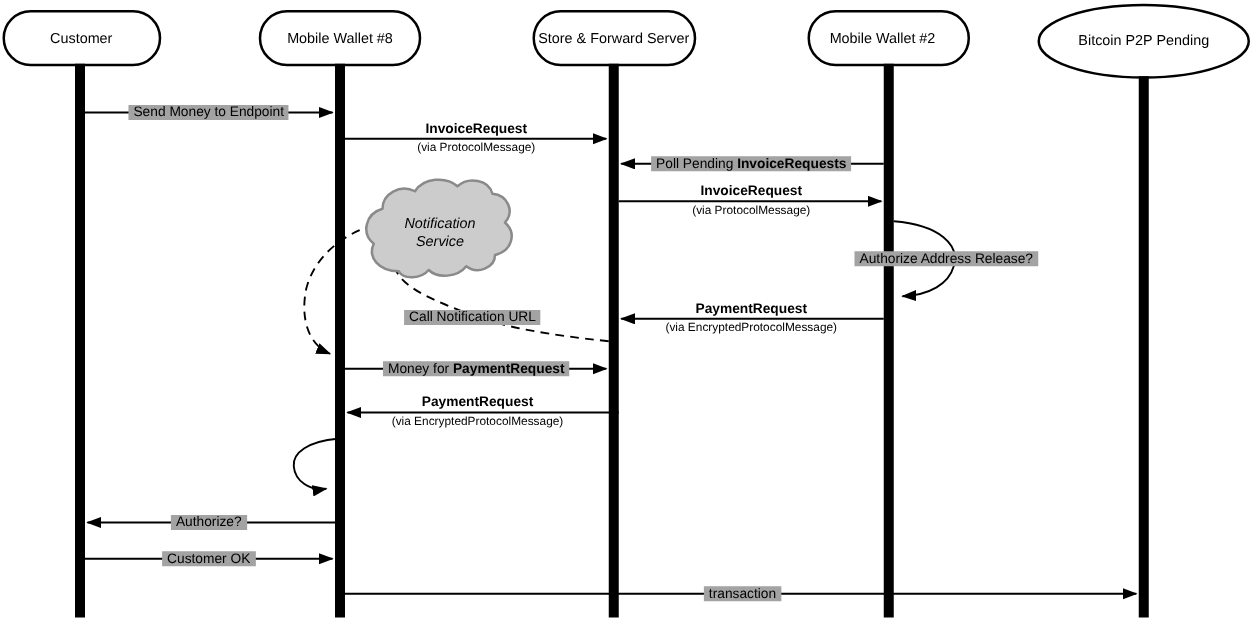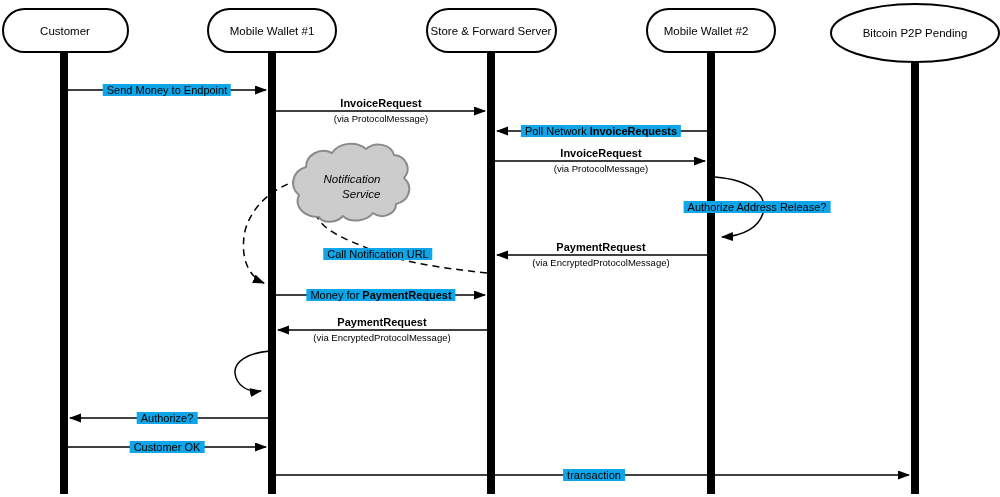--- a/index.html
+++ b/index.html
@@ -6,21 +6,21 @@
   .canvas{
     position:relative;width:1000px;height:497px;background:#ffffff;
     font-family:"Liberation Sans","DejaVu Sans",sans-serif;color:#000;
     overflow:hidden;
   }
   .canvas svg{position:absolute;left:0;top:0;}
   .lbl{
     position:absolute;transform:translate(-50%,-50%);
     white-space:nowrap;font-size:11px;line-height:12px;text-align:center;
   }
-  .lbl.bgw{background:#0ea5e9;padding:0 4px;}
+  .lbl.bgw{background:#a3a3a3;padding:0 4px;}
   .lbl .b{font-weight:bold;}
   .lbl2{
     position:absolute;transform:translate(-50%,-50%);
     text-align:center;white-space:nowrap;
   }
   .lbl2 .title{display:block;font-weight:bold;font-size:11px;line-height:11px;margin-bottom:5px;}
   .lbl2 .via{display:block;font-size:9.5px;line-height:10px;}
   .actor-lbl{
     position:absolute;transform:translate(-50%,-50%);
     font-size:11.5px;white-space:nowrap;text-align:center;
@@ -80,39 +80,39 @@
              C 339,142 357,141 366,149
              C 375,141 391,144 394,155
              C 406,156 412,169 404,178
              C 414,187 409,201 396,204
              C 396,214 382,220 373,213
              C 366,222 350,223 343,216
              C 337,223 323,224 319,217 Z" fill="#cccccc" stroke="#8a8a8a" stroke-width="2" stroke-linejoin="round"></path>
   </svg>
 
   <div class="actor-lbl" style="left:65px;top:31px;">Customer</div>
-  <div class="actor-lbl" style="left:272px;top:31px;">Mobile Wallet #1</div>
+  <div class="actor-lbl" style="left:272px;top:31px;">Mobile Wallet #8</div>
   <div class="actor-lbl" style="left:491px;top:31px;">Store &amp; Forward Server</div>
   <div class="actor-lbl" style="left:706px;top:31px;">Mobile Wallet #2</div>
   <div class="actor-lbl" style="left:915px;top:33px;">Bitcoin P2P Pending</div>
 
   <div class="cloud-lbl" style="left:352px;top:187px;font-style:italic;">
     <span style="display:block;">Notification</span>
-    <span style="display:block;text-align:right;">Service</span>
+    <span style="display:block;">Service</span>
   </div>
 
   <div class="lbl bgw" style="left:167px;top:90px;">Send Money to Endpoint</div>
 
   <div class="lbl2" style="left:381px;top:111px;">
     <span class="title">InvoiceRequest</span>
     <span class="via">(via ProtocolMessage)</span>
   </div>
 
   <div class="lbl bgw" style="left:601px;top:131px;">
-    <span>Poll Network </span><span class="b">InvoiceRequests</span>
+    <span>Poll Pending </span><span class="b">InvoiceRequests</span>
   </div>
 
   <div class="lbl2" style="left:601px;top:161px;">
     <span class="title">InvoiceRequest</span>
     <span class="via">(via ProtocolMessage)</span>
   </div>
 
   <div class="lbl bgw" style="left:757px;top:207px;">Authorize Address Release?</div>
 
   <div class="lbl2" style="left:601px;top:255px;">

